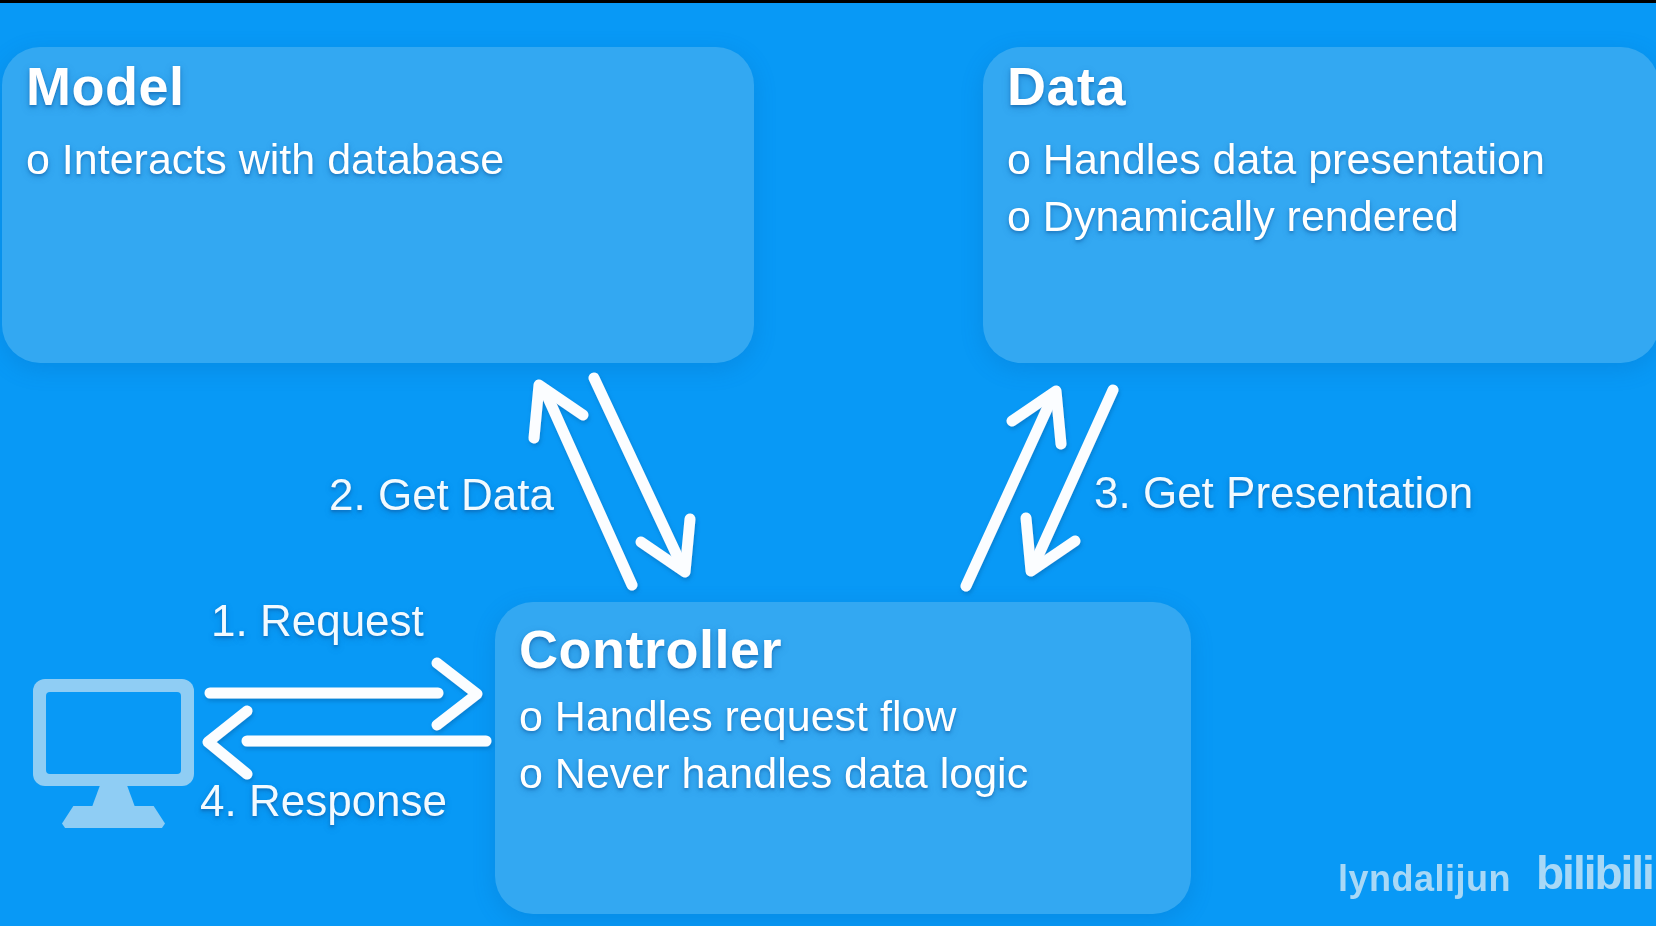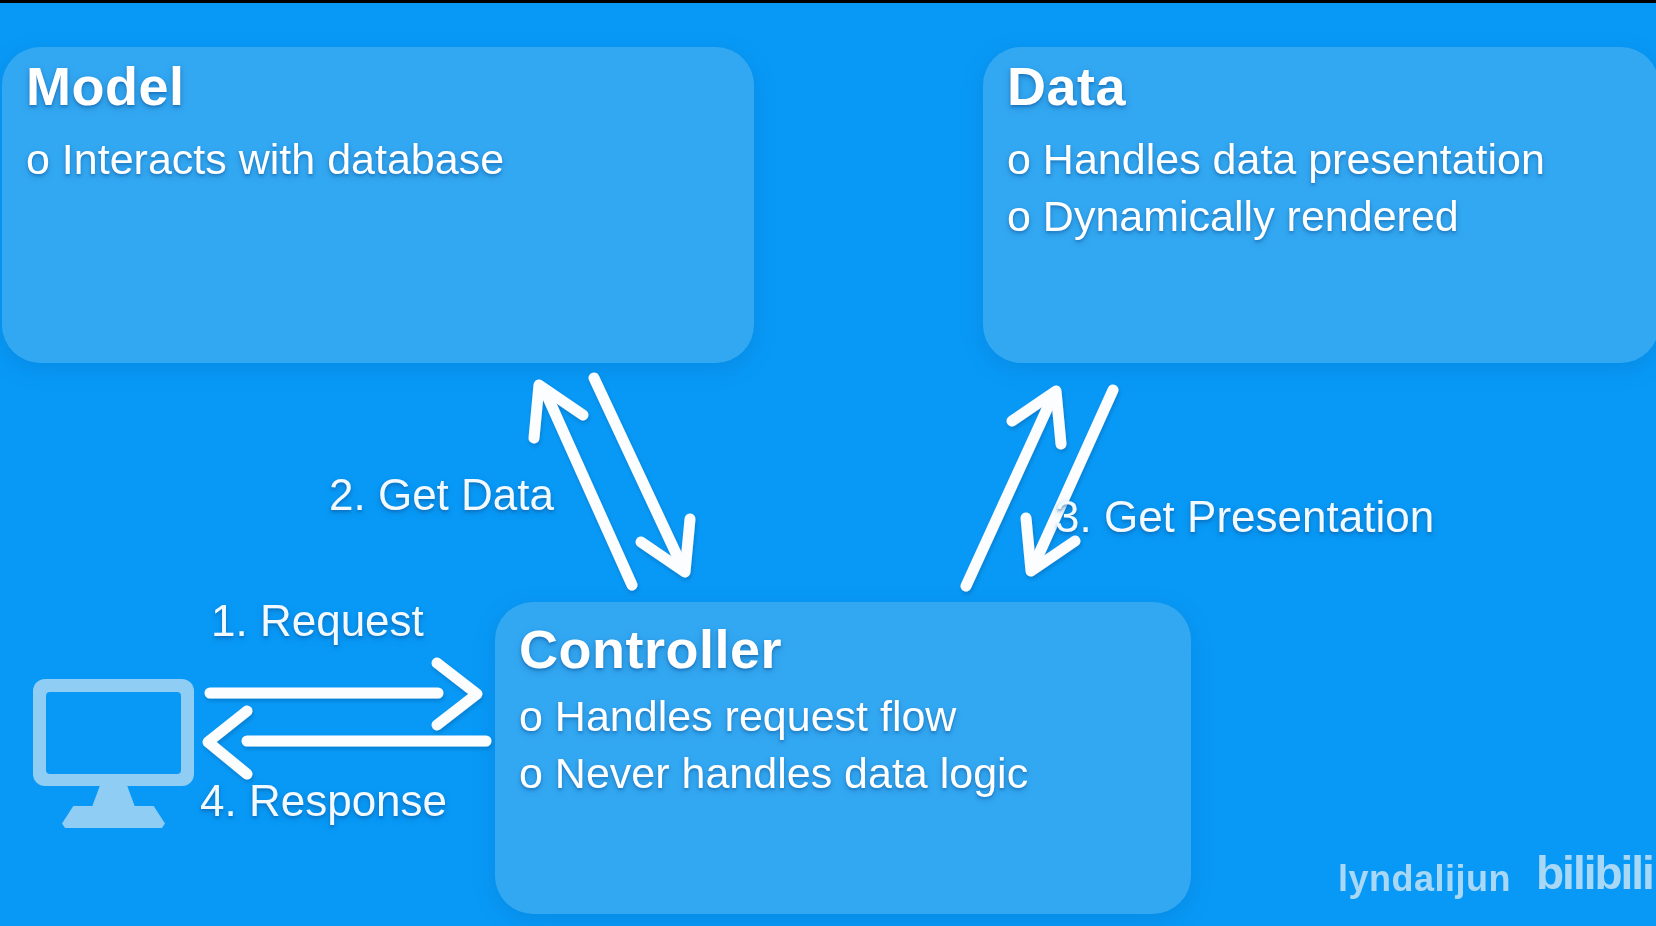--- a/index.html
+++ b/index.html
@@ -31,21 +31,21 @@
     text-shadow:0 2px 3px rgba(15,90,160,.50),0 3px 7px rgba(15,90,160,.28);
     white-space:nowrap;
   }
   .flow-label{
     position:absolute;font-size:44px;line-height:52px;font-weight:400;
     color:var(--label-text,#F2FAFF);
     text-shadow:0 2px 3px rgba(15,90,160,.55),0 3px 7px rgba(15,90,160,.30);
     white-space:nowrap;
   }
   .label-get-data{left:316px;top:469px;margin-left:13px;}
-  .label-get-presentation{left:1055px;top:467px;margin-top:24px;}
+  .label-get-presentation{left:1094px;top:467px;}
   .label-request{left:211px;top:595px;}
   .label-response{left:200px;top:775px;}
   .arrows{position:absolute;left:0;top:0;pointer-events:none;}
   
   .monitor-frame{position:absolute;left:33px;top:679px;width:161px;height:107px;border-radius:12px;background:var(--icon-light,#8FCDF4);}
   .monitor-screen{position:absolute;left:46px;top:692px;width:135px;height:82px;border-radius:4px;background:var(--background,#0899F6);}
   .monitor-neck{position:absolute;left:92px;top:786px;width:43px;height:21px;background:var(--icon-light,#8FCDF4);clip-path:polygon(18% 0,82% 0,100% 100%,0 100%);}
   .monitor-base{position:absolute;left:62px;top:806px;width:103px;height:22px;background:var(--icon-light,#8FCDF4);clip-path:polygon(11% 0,89% 0,100% 80%,97% 100%,3% 100%,0 80%);}
   
   .wm-user{

